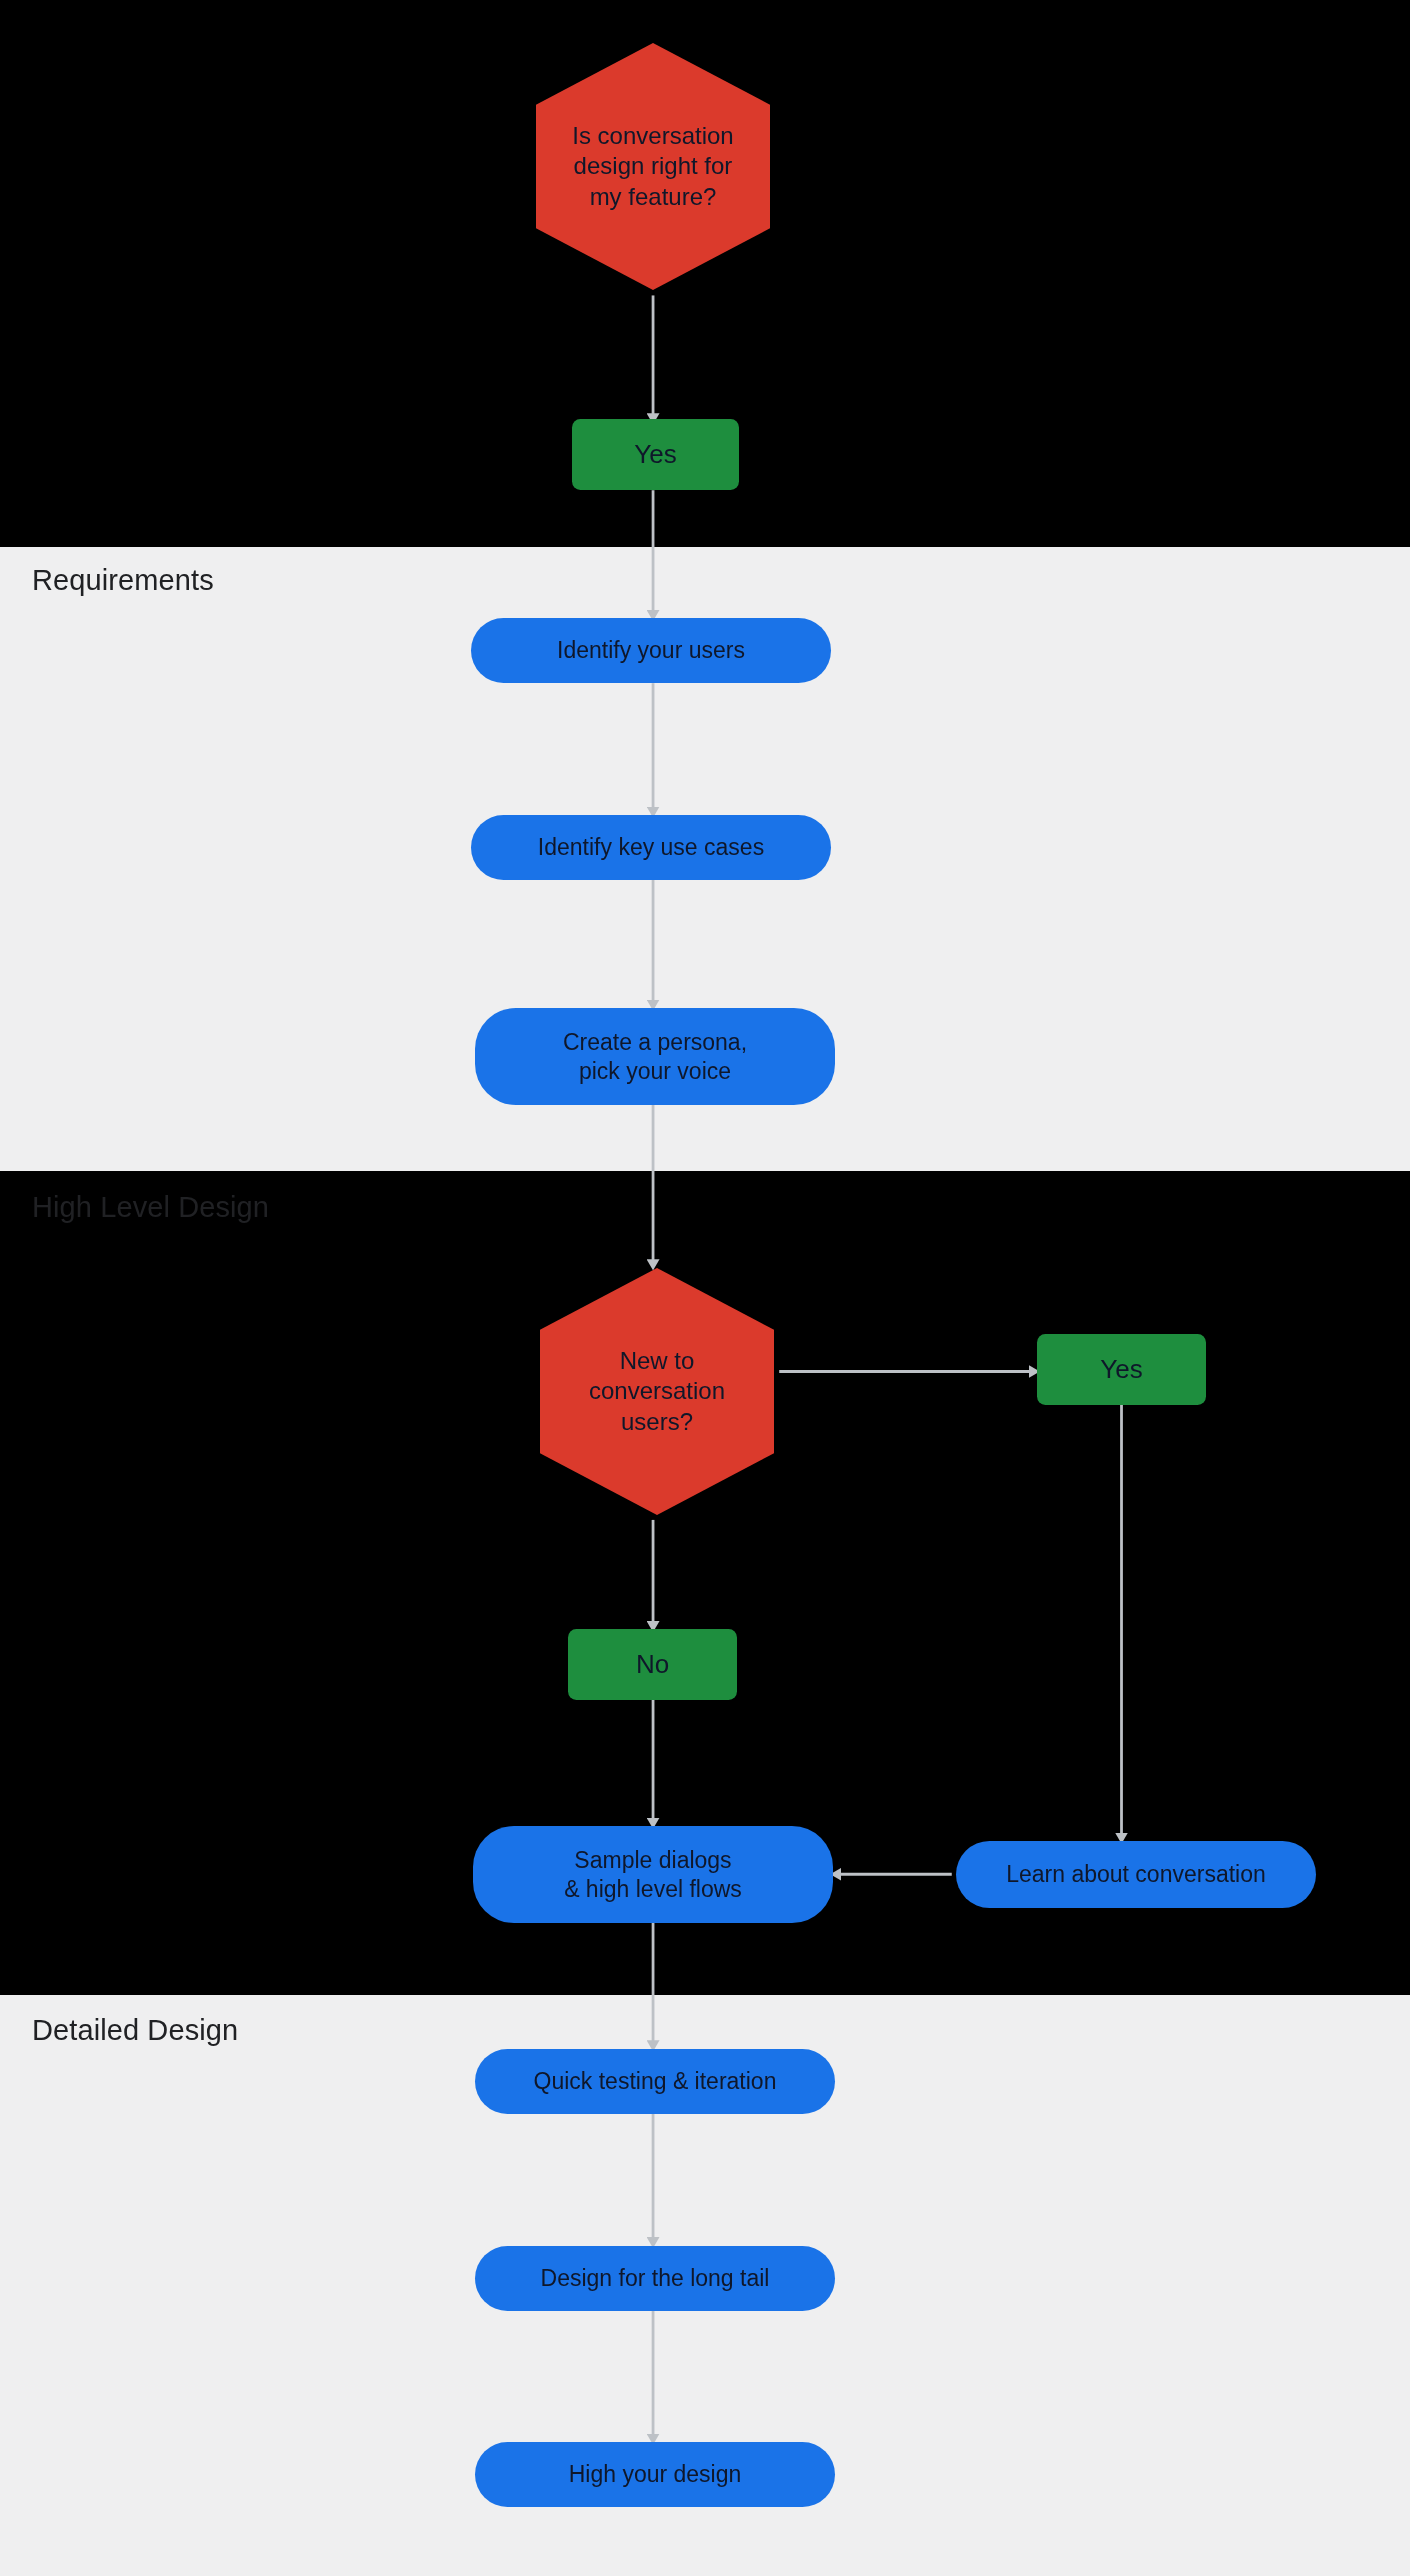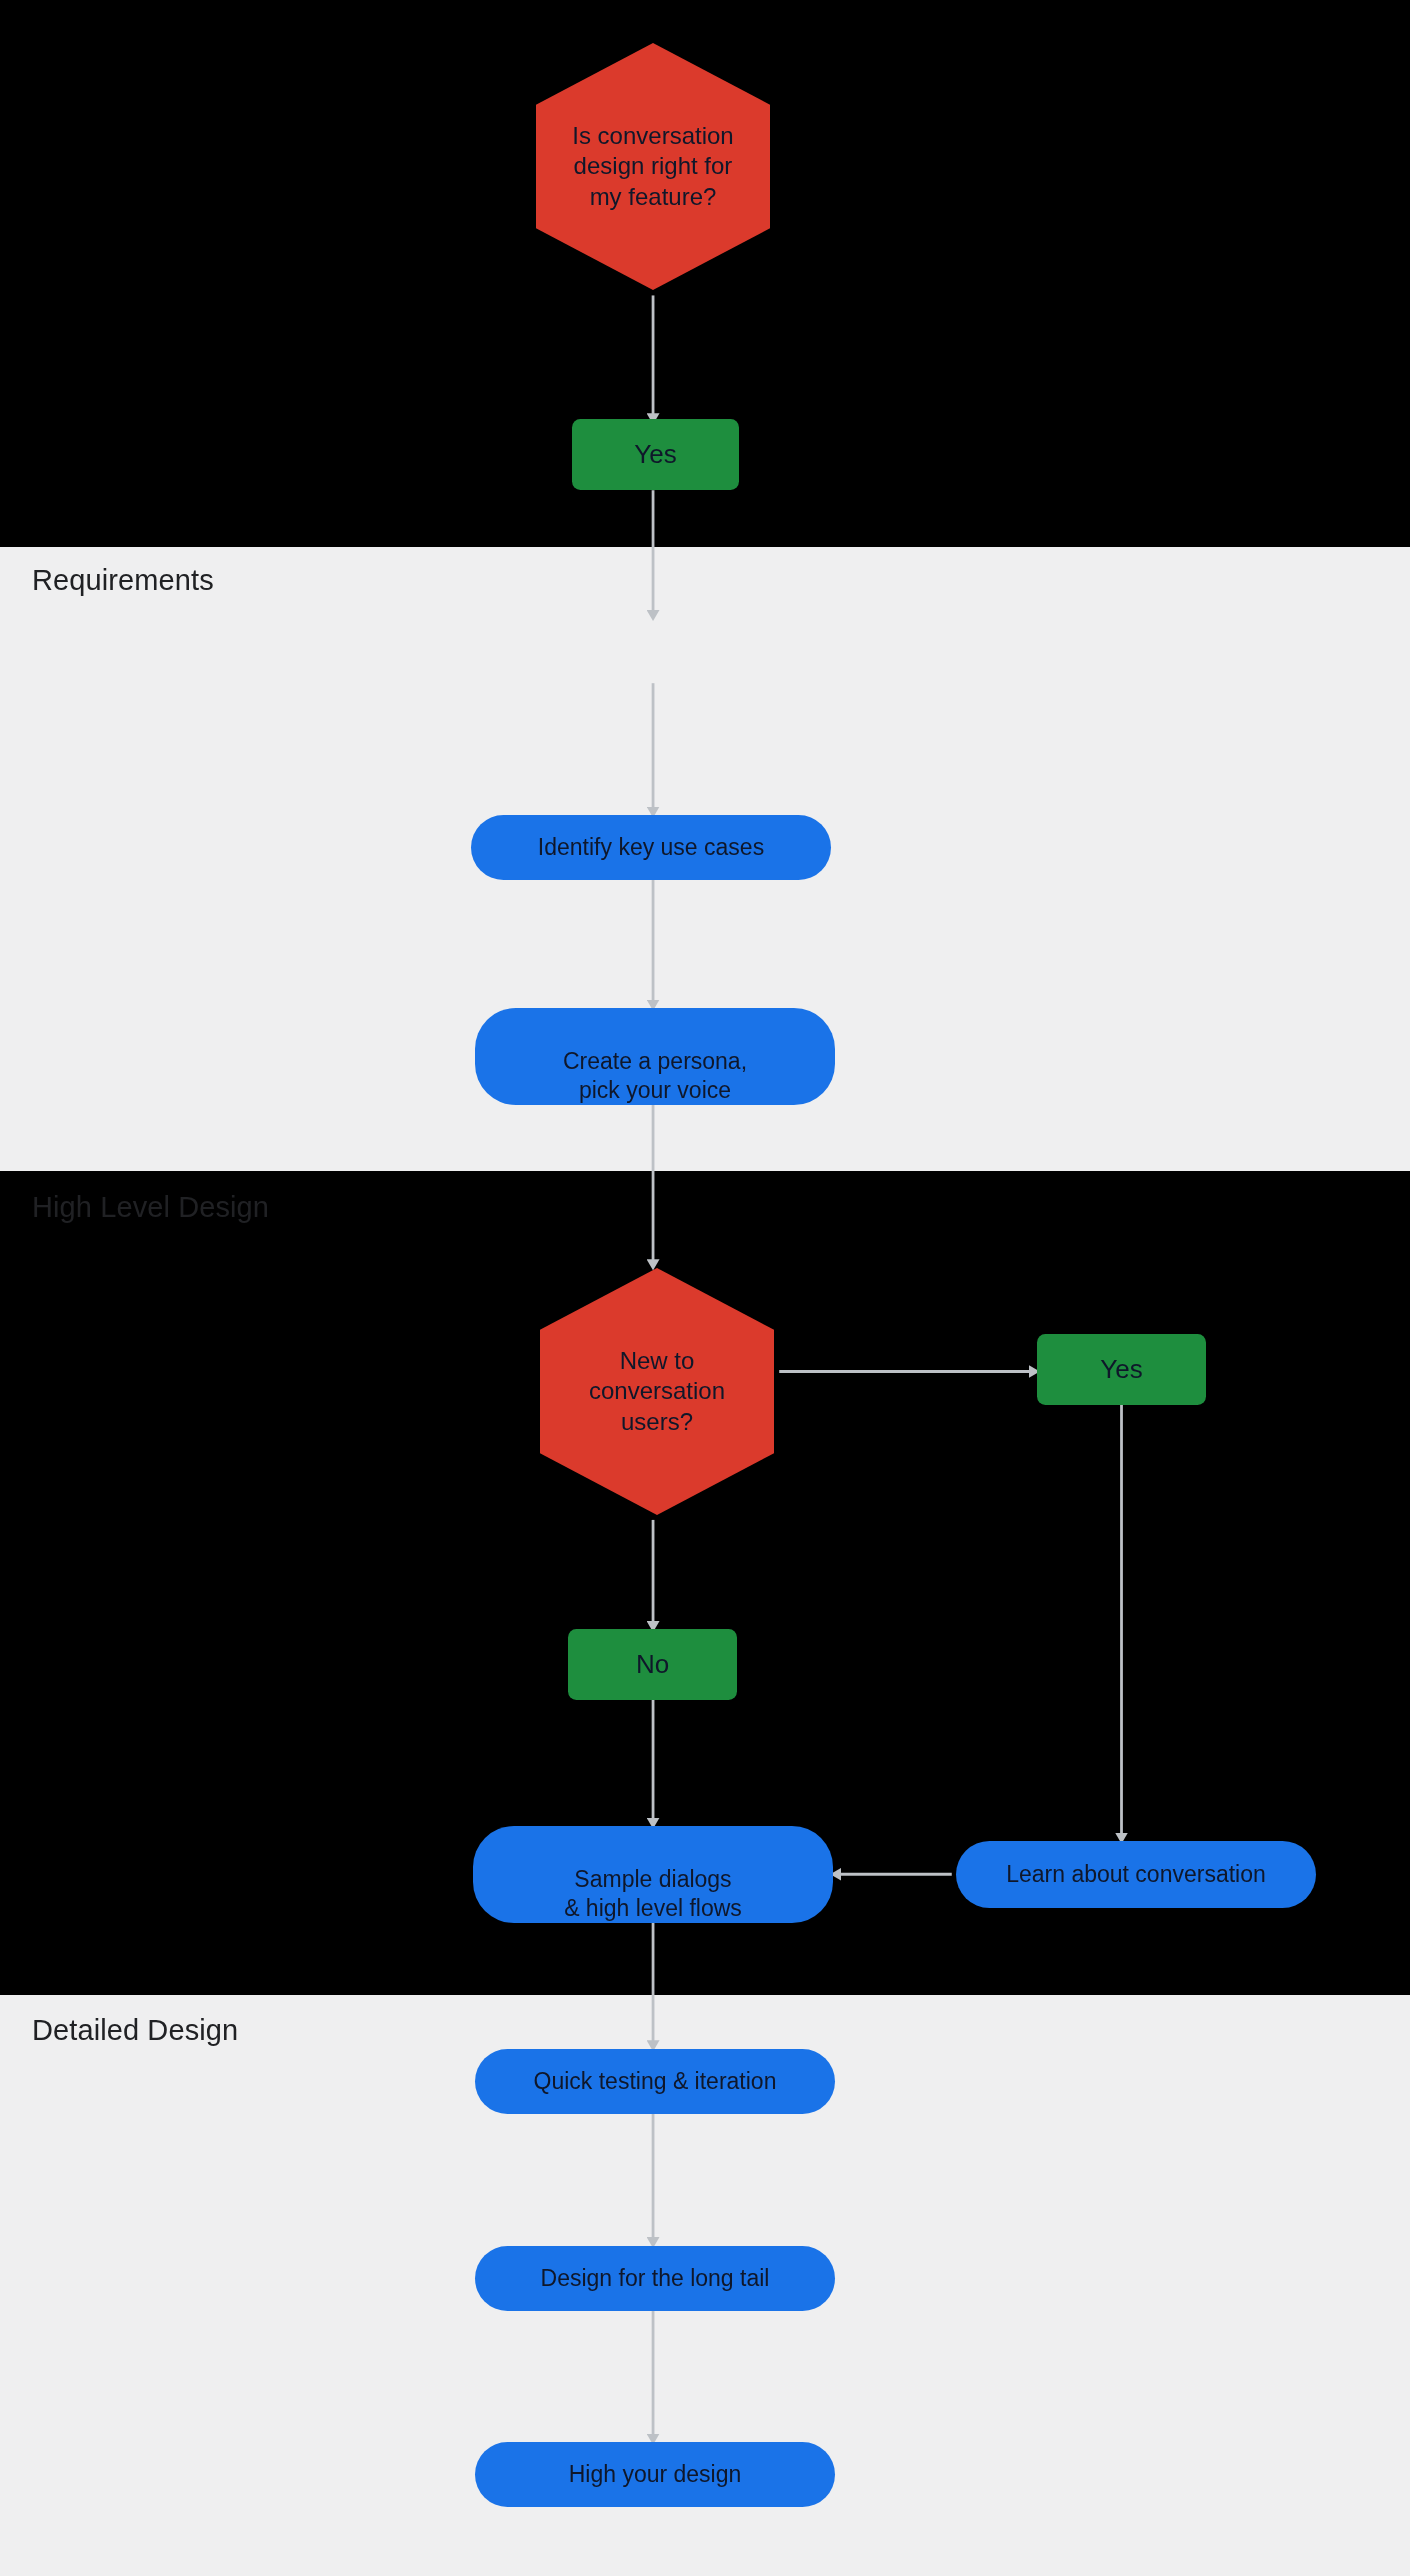--- a/index.html
+++ b/index.html
@@ -53,21 +53,21 @@
     box-sizing: border-box;
     line-height: 1.26;
   }
   .node .lbl { display: block; }
 
   .pill {
     background: #1a73e8;
     font-size: 23px;
   }
   .pill.one-line { border-radius: 927px; }
-  .pill.two-line { border-radius: 41px; align-items: flex-end; }
+  .pill.two-line { border-radius: 41px; }
 
   .decision {
     background: #db3a2c;
     font-size: 24px;
     clip-path: polygon(50% 0%, 100% 25%, 100% 75%, 50% 100%, 0% 75%, 0% 25%);
   }
 
   .answer {
     background: #1e8e3e;
     border-radius: 8.4px;
@@ -116,20 +116,23 @@
       <span>Is conversation</span><br>
       <span>design right for</span><br>
       <span>my feature?</span>
     </span>
   </div>
 
   <div class="node answer" style="left:572px;top:419px;width:167px;height:71px">
     <span class="lbl">Yes</span>
   </div>
 
+  <div class="node pill one-line" style="left:471px;top:618px;width:360px;height:65px">
+    <span class="lbl">Identify your users</span>
+  </div>
 
   <div class="node pill one-line" style="left:471px;top:815px;width:360px;height:65px">
     <span class="lbl">Identify key use cases</span>
   </div>
 
   <div class="node pill two-line" style="left:475px;top:1008px;width:360px;height:97px">
     <span class="lbl">
       <span>Create a persona,</span><br>
       <span>pick your voice</span>
     </span>

